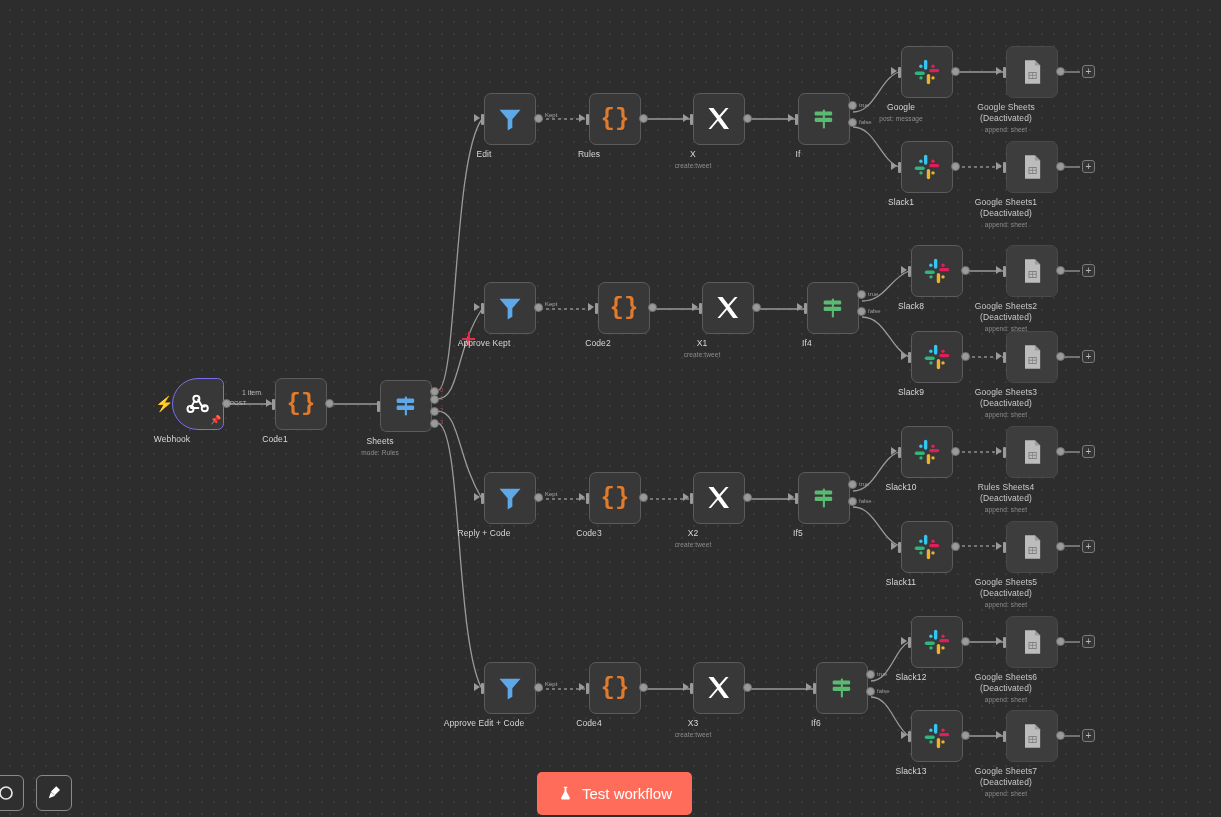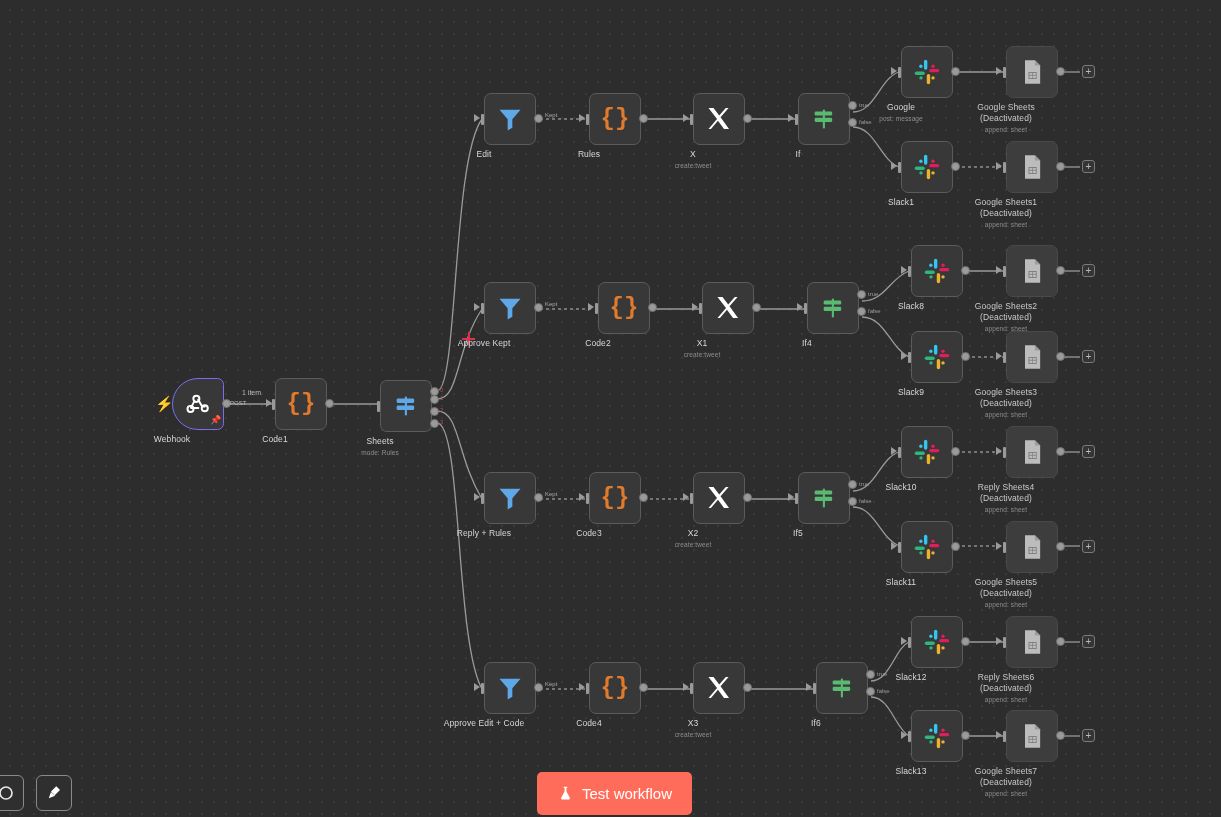--- a/index.html
+++ b/index.html
@@ -462,21 +462,21 @@
       <div class="node" style="left: 484px; top: 472px;">
         <div class="nbox">
           <svg class="ico" viewBox="0 0 24 24">
             <path d="M3 4 h18 l-7 8.2 v7.3 l-4 2.3 v-9.6 Z" fill="#5fa8e8"></path>
           </svg>
         </div>
         <div class="inBar" style="left:-3px;top:21px;"></div>
         <div class="inArrow" style="left:-10px;top:21px;"></div>
         <div class="dot" style="left:50px;top:21px;"></div>
         <div class="wirelbl" style="left:61px;top:19px;font-size:6px;color:#a9a9a9;">Kept</div>
-        <div class="nlabel"><span>Reply + Rules</span></div>
+        <div class="nlabel"><span>Reply + Code</span></div>
       </div>
       <div class="node" style="left: 589px; top: 472px;">
         <div class="nbox">
           <span class="ico-code">{}</span>
         </div>
         <div class="inBar" style="left:-3px;top:21px;"></div>
         <div class="inArrow" style="left:-10px;top:21px;"></div>
         <div class="dot" style="left:50px;top:21px;"></div>
         <div class="nlabel"><span>Code3</span></div>
       </div>
@@ -534,21 +534,21 @@
             <rect x="9.8" y="12.8" width="2.5" height="1.6" fill="#d6d6d6"></rect>
             <rect x="12.9" y="12.8" width="2.4" height="1.6" fill="#d6d6d6"></rect>
             <rect x="9.8" y="15.1" width="2.5" height="2.1" fill="#d6d6d6"></rect>
             <rect x="12.9" y="15.1" width="2.4" height="2.1" fill="#d6d6d6"></rect>
           </svg>
         </div>
         <div class="inBar" style="left:-3px;top:21px;"></div>
         <div class="inArrow" style="left:-10px;top:21px;"></div>
         <div class="dot" style="left:50px;top:21px;"></div>
         <div class="plusbtn" style="left:76px;top:19px;">+</div>
-        <div class="nlabel deact"><span>Reply Sheets4</span><br><span>(Deactivated)</span><span class="nsub">append: sheet</span></div>
+        <div class="nlabel deact"><span>Rules Sheets4</span><br><span>(Deactivated)</span><span class="nsub">append: sheet</span></div>
       </div>
       <div class="node" style="left: 901px; top: 521px;">
         <div class="nbox">
           <svg class="ico" viewBox="0 0 24 24">
             <rect x="9.4" y="1.5" width="2.9" height="8.6" rx="1.45" fill="#36C5F0"></rect>
             <rect x="1.5" y="11.6" width="8.6" height="2.9" rx="1.45" fill="#2EB67D"></rect>
             <rect x="11.8" y="13.8" width="2.9" height="8.6" rx="1.45" fill="#ECB22E"></rect>
             <rect x="13.9" y="9.4" width="8.6" height="2.9" rx="1.45" fill="#E01E5A"></rect>
             <rect x="5.3" y="5.6" width="2.9" height="2.9" rx="1.45" fill="#36C5F0"></rect>
             <rect x="5.4" y="15.6" width="2.9" height="2.9" rx="1.45" fill="#2EB67D"></rect>
@@ -654,21 +654,21 @@
             <rect x="9.8" y="12.8" width="2.5" height="1.6" fill="#d6d6d6"></rect>
             <rect x="12.9" y="12.8" width="2.4" height="1.6" fill="#d6d6d6"></rect>
             <rect x="9.8" y="15.1" width="2.5" height="2.1" fill="#d6d6d6"></rect>
             <rect x="12.9" y="15.1" width="2.4" height="2.1" fill="#d6d6d6"></rect>
           </svg>
         </div>
         <div class="inBar" style="left:-3px;top:21px;"></div>
         <div class="inArrow" style="left:-10px;top:21px;"></div>
         <div class="dot" style="left:50px;top:21px;"></div>
         <div class="plusbtn" style="left:76px;top:19px;">+</div>
-        <div class="nlabel deact"><span>Reply Sheets6</span><br><span>(Deactivated)</span><span class="nsub">append: sheet</span></div>
+        <div class="nlabel deact"><span>Google Sheets6</span><br><span>(Deactivated)</span><span class="nsub">append: sheet</span></div>
       </div>
       <div class="node" style="left: 911px; top: 710px;">
         <div class="nbox">
           <svg class="ico" viewBox="0 0 24 24">
             <rect x="9.4" y="1.5" width="2.9" height="8.6" rx="1.45" fill="#36C5F0"></rect>
             <rect x="1.5" y="11.6" width="8.6" height="2.9" rx="1.45" fill="#2EB67D"></rect>
             <rect x="11.8" y="13.8" width="2.9" height="8.6" rx="1.45" fill="#ECB22E"></rect>
             <rect x="13.9" y="9.4" width="8.6" height="2.9" rx="1.45" fill="#E01E5A"></rect>
             <rect x="5.3" y="5.6" width="2.9" height="2.9" rx="1.45" fill="#36C5F0"></rect>
             <rect x="5.4" y="15.6" width="2.9" height="2.9" rx="1.45" fill="#2EB67D"></rect>

